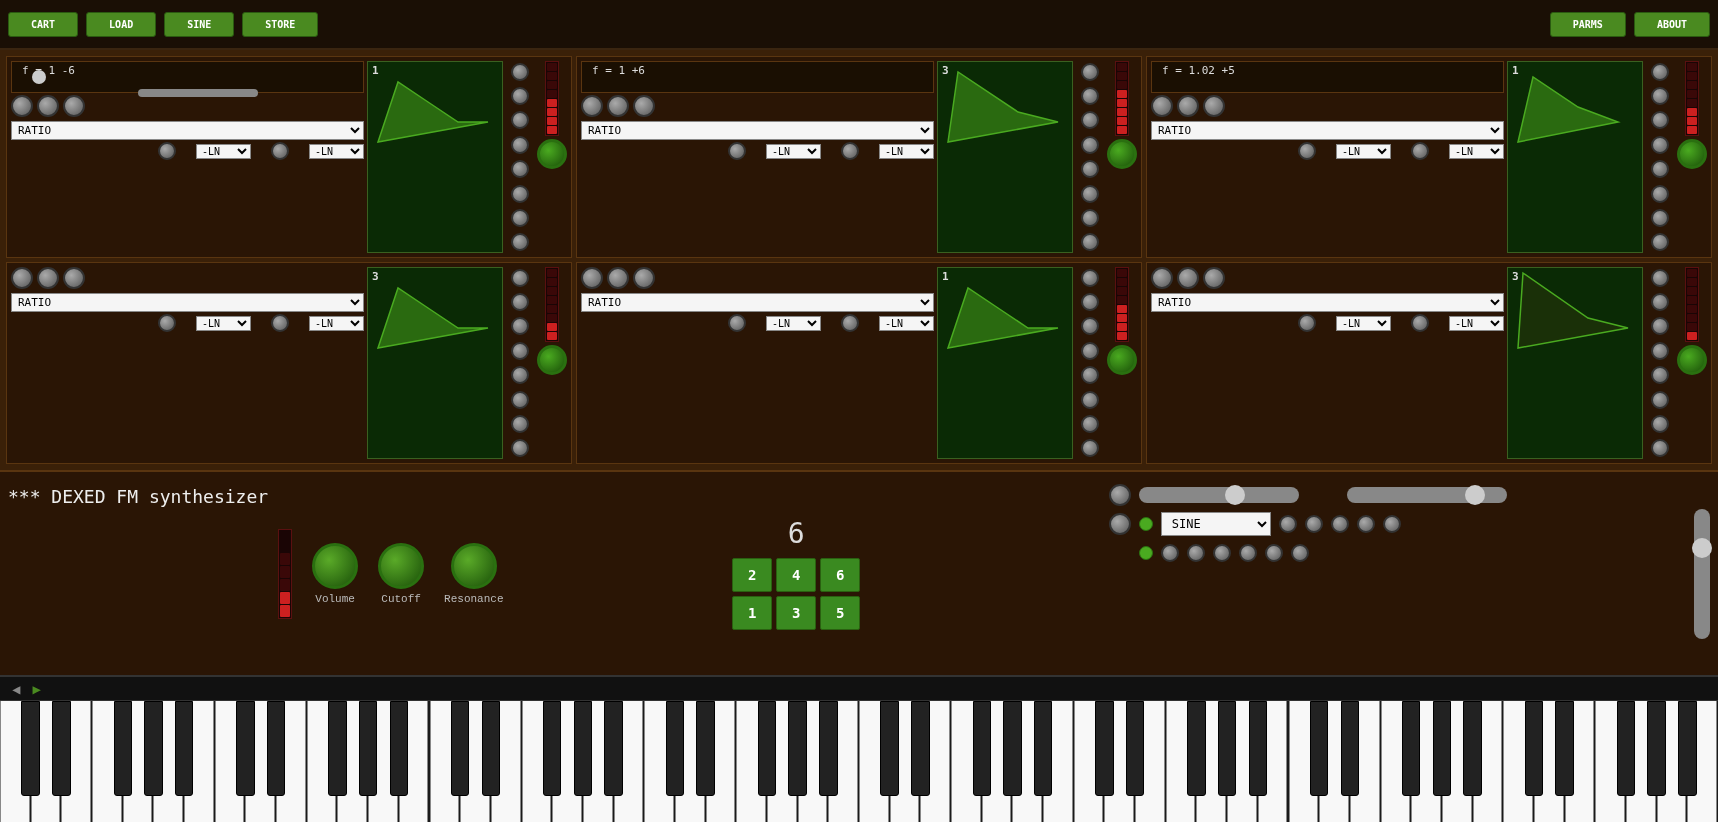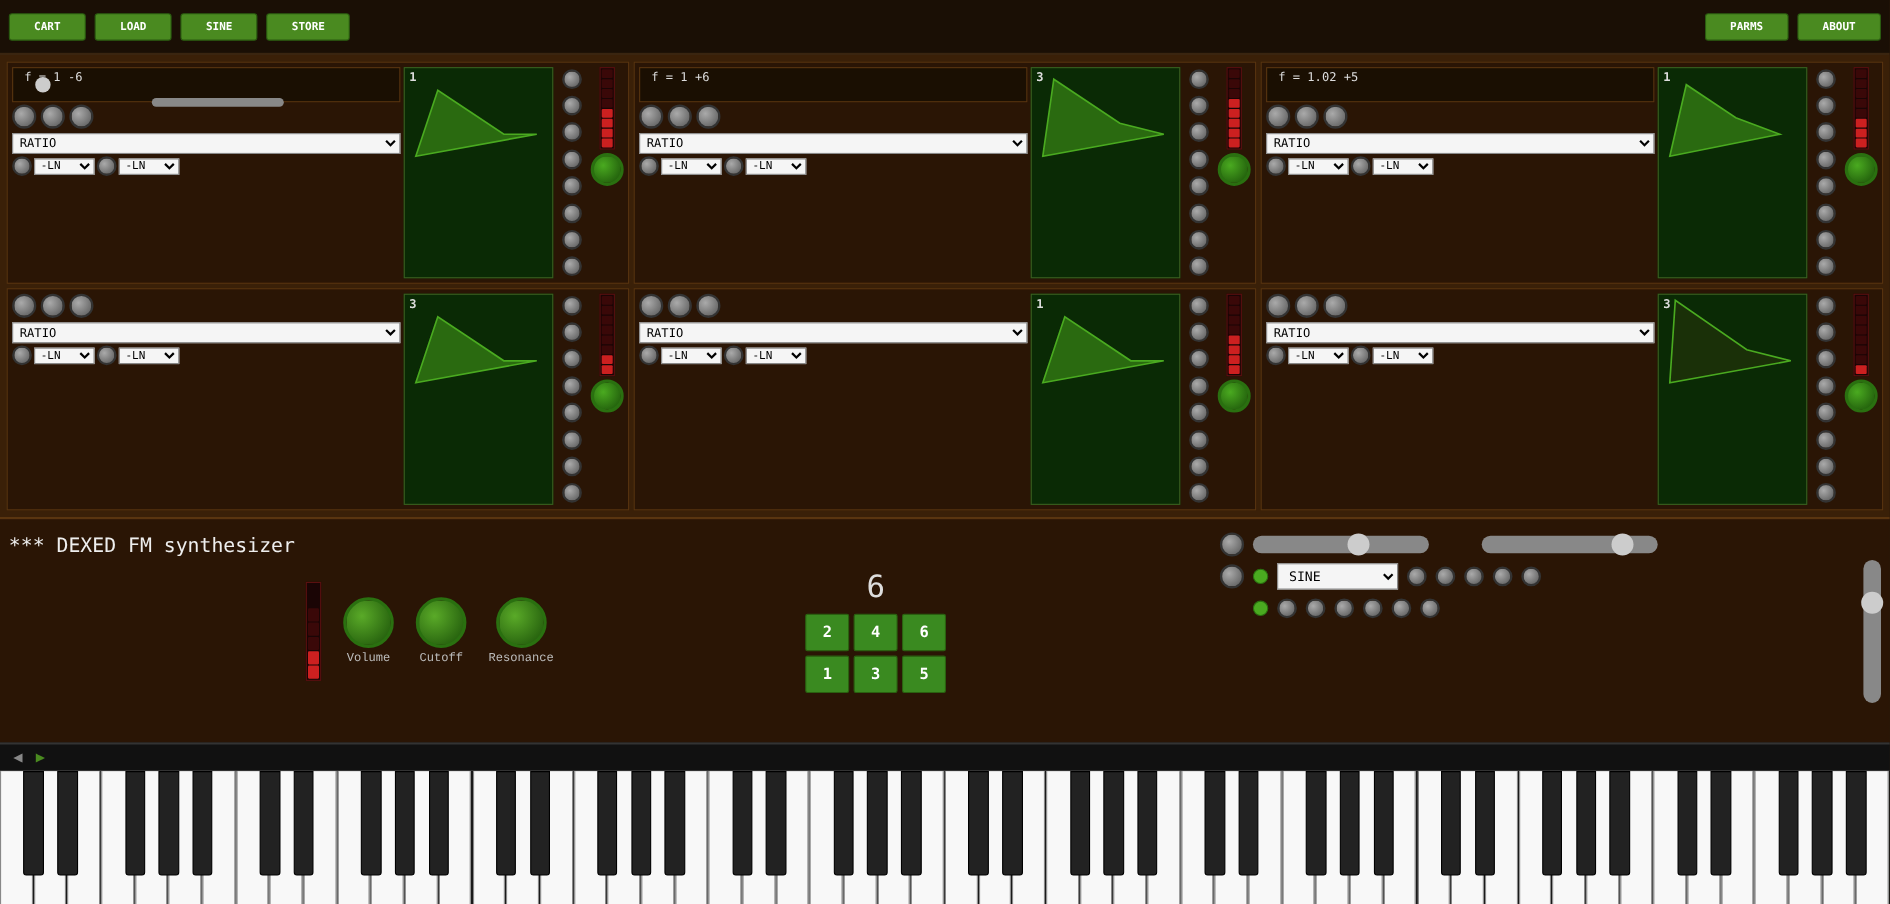--- a/index.html
+++ b/index.html
@@ -145,22 +145,23 @@
       color: #000;
       border: 1px solid #888;
       font-size: 11px;
       padding: 1px 2px;
       width: 100%;
       font-family: monospace;
     }
 
     .op-bottom-row {
       display: flex;
-      gap: 2px;
+      gap: 20px;
       align-items: center;
+      justify-content: flex-end;
     }
 
     .op-select-sm {
       background: #f5f5f5;
       color: #000;
       border: 1px solid #888;
       font-size: 10px;
       padding: 0px 1px;
       width: 55px;
       font-family: monospace;

